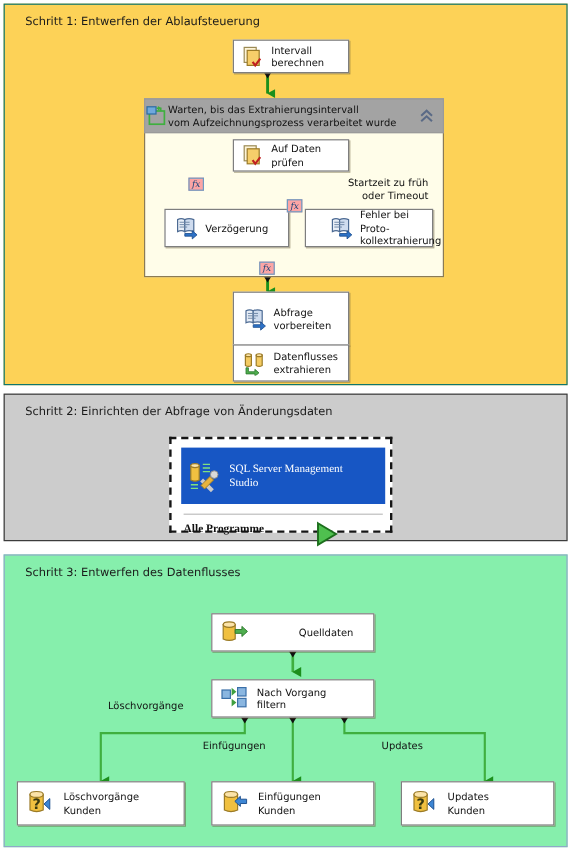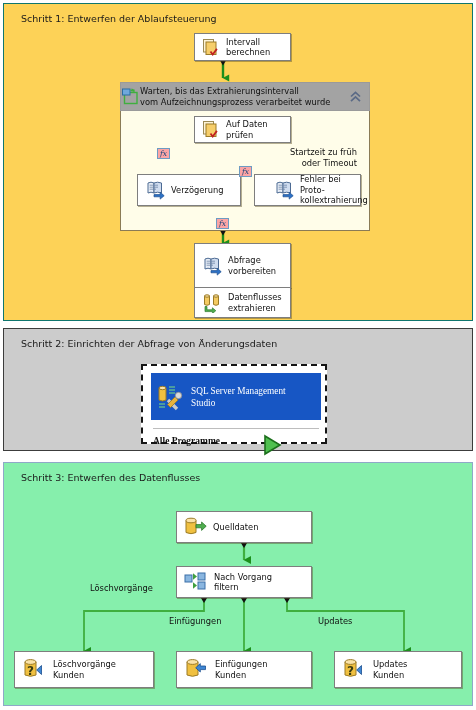--- a/index.html
+++ b/index.html
@@ -203,21 +203,21 @@
       <path d="M200,135 L200,148 L80,148 L80,188" stroke="#3FAF3F" stroke-width="1.8" fill="none" marker-end="url(#ga3)"></path>
       <path d="M196,133.5 L204,133.5 L200,140 Z" fill="#111"></path>
 
       <path d="M240,135 L240,188" stroke="#3FAF3F" stroke-width="1.8" fill="none" marker-end="url(#ga3)"></path>
       <path d="M236,133.5 L244,133.5 L240,140 Z" fill="#111"></path>
 
       <path d="M283,135 L283,148 L400,148 L400,188" stroke="#3FAF3F" stroke-width="1.8" fill="none" marker-end="url(#ga3)"></path>
       <path d="M279,133.5 L287,133.5 L283,140 Z" fill="#111"></path>
     </svg>
 
-    <div class="task" style="left:172px;top:48px;width:136px;height:32px;">
+    <div class="task" style="left:172px;top:48px;width:136px;height:32px;gap:36px;">
       <svg class="ico" width="24" height="22" viewBox="0 0 24 22">
         <path d="M2,4.5 h10 v12 q-5,2.4 -10,0 Z" fill="#F0C040" stroke="#9B7B27"></path>
         <ellipse cx="7" cy="4.5" rx="5" ry="2.3" fill="#FBE3A8" stroke="#9B7B27"></ellipse>
         <path d="M12,8.6 h5.6 v-2.6 l4.6,4.2 l-4.6,4.2 v-2.6 h-5.6 Z" fill="#4FAE4F" stroke="#2D7A2D" stroke-width=".8"></path>
       </svg>
       <span class="lbl">Quelldaten</span>
     </div>
 
     <div class="task" style="left:172px;top:103px;width:136px;height:32px;">
       <svg class="ico" width="25" height="22" viewBox="0 0 25 22">

